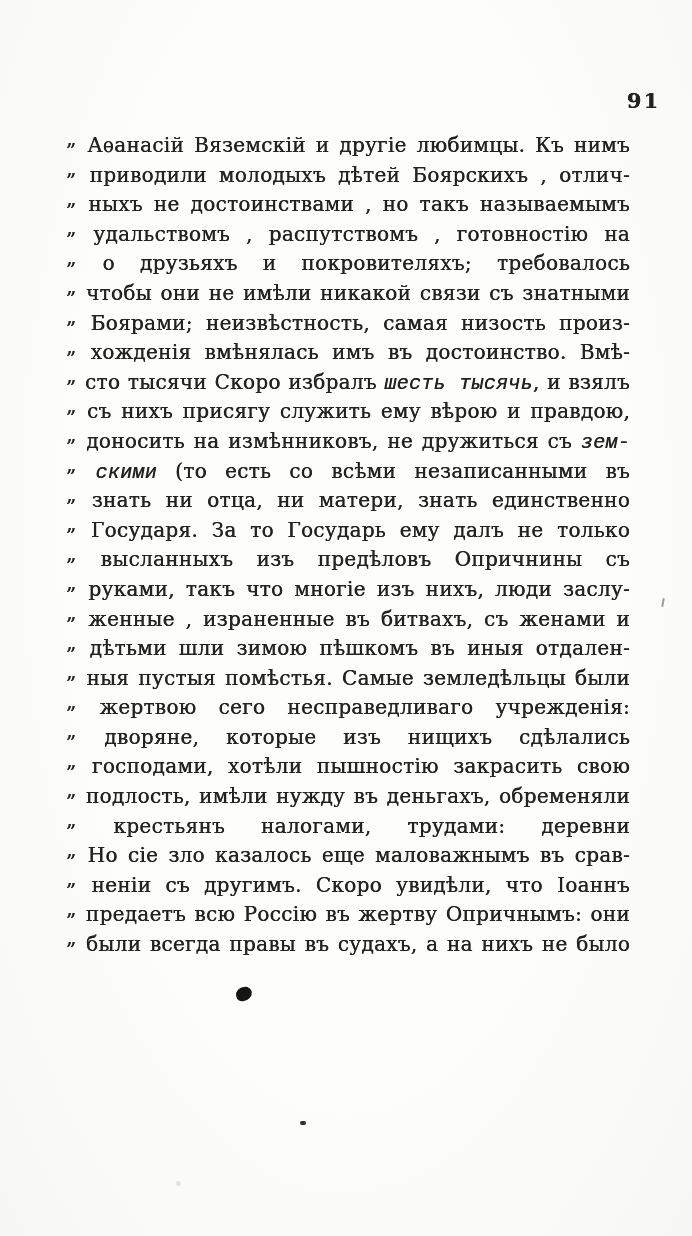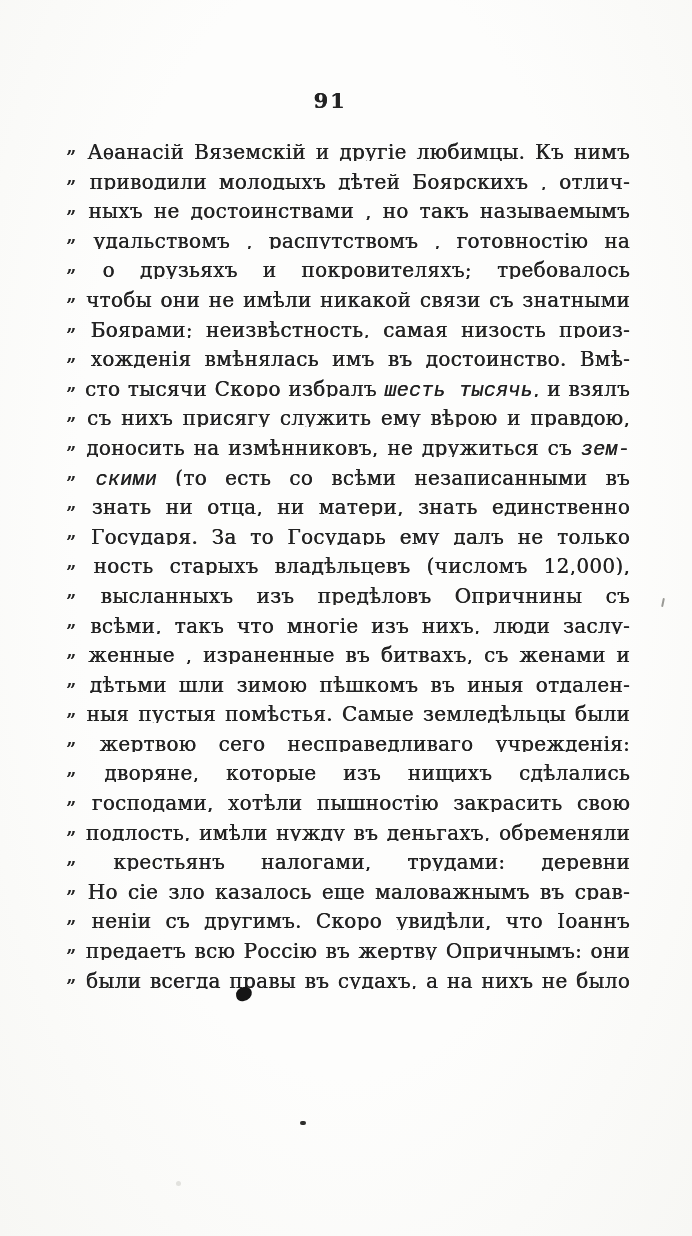--- a/index.html
+++ b/index.html
@@ -7,33 +7,33 @@
     width: 692px; height: 1236px;
     position: relative;
     overflow: hidden;
     background: radial-gradient(ellipse at 50% 42%, #fdfdfc 55%, #f7f7f4 100%);
     font-family: "DejaVu Serif", "Liberation Serif", serif;
     color: #232323;
   }
   .page-number {
     position: absolute;
     top: 88px; left: 0; width: 660px;
-    text-align: center;
+    text-align: right;
     font-size: 21px;
     font-weight: bold;
     letter-spacing: 2px;
     text-shadow: 0.3px 0 currentColor;
   }
   .text-block {
     position: absolute;
     left: 66px; top: 131px; width: 564px;
   }
   .line {
     height: 29.6px;
-    line-height: 42px;
+    line-height: 29px;
     font-size: 20px;
     letter-spacing: 0.3px;
     text-align: justify;
     text-align-last: justify;
     -moz-text-align-last: justify;
     overflow: hidden;
     white-space: normal;
     text-shadow: 0.35px 0 currentColor;
   }
   .q {
@@ -88,23 +88,22 @@
     <div class="line"><span class="q">„</span> <span>о друзьяхъ и покровителяхъ; требовалось именно,</span></div>
     <div class="line"><span class="q">„</span> <span>чтобы они не имѣли никакой связи съ знатными</span></div>
     <div class="line"><span class="q">„</span> <span>Боярами; неизвѣстность, самая низость произ-</span></div>
     <div class="line"><span class="q">„</span> <span>хожденія вмѣнялась имъ въ достоинство. Вмѣ-</span></div>
     <div class="line"><span class="q">„</span> <span>сто тысячи Скоро избралъ </span><span class="it">шесть тысячь</span><span>, и взялъ</span></div>
     <div class="line"><span class="q">„</span> <span>съ нихъ присягу служить ему вѣрою и правдою,</span></div>
     <div class="line"><span class="q">„</span> <span>доносить на измѣнниковъ, не дружиться съ </span><span class="it">зем-</span></div>
     <div class="line"><span class="q">„</span> <span class="it">скими</span><span> (то есть со всѣми незаписанными въ</span></div>
     <div class="line"><span class="q">„</span> <span>знать ни отца, ни матери, знать единственно</span></div>
     <div class="line"><span class="q">„</span> <span>Государя. За то Государь ему далъ не только</span></div>
-    <div class="line"><span class="q">„</span> <span>ность старыхъ владѣльцевъ (числомъ 12,000),</span></div>
     <div class="line"><span class="q">„</span> <span>высланныхъ изъ предѣловъ Опричнины съ голыми</span></div>
-    <div class="line"><span class="q">„</span> <span>всѣми, такъ что многіе изъ нихъ, люди заслу-</span></div>
+    <div class="line"><span class="q">„</span> <span>руками, такъ что многіе изъ нихъ, люди заслу-</span></div>
     <div class="line"><span class="q">„</span> <span>женные , израненные въ битвахъ, съ женами и</span></div>
     <div class="line"><span class="q">„</span> <span>дѣтьми шли зимою пѣшкомъ въ иныя отдален-</span></div>
     <div class="line"><span class="q">„</span> <span>ныя пустыя помѣстья. Самые земледѣльцы были</span></div>
     <div class="line"><span class="q">„</span> <span>жертвою сего несправедливаго учрежденія: новые</span></div>
     <div class="line"><span class="q">„</span> <span>дворяне, которые изъ нищихъ сдѣлались большими</span></div>
     <div class="line"><span class="q">„</span> <span>господами, хотѣли пышностію закрасить свою</span></div>
     <div class="line"><span class="q">„</span> <span>подлость, имѣли нужду въ деньгахъ, обременяли</span></div>
     <div class="line"><span class="q">„</span> <span>крестьянъ налогами, трудами: деревни разорились.</span></div>
     <div class="line"><span class="q">„</span> <span>Но сіе зло казалось еще маловажнымъ въ срав-</span></div>
     <div class="line"><span class="q">„</span> <span>неніи съ другимъ. Скоро увидѣли, что Іоаннъ</span></div>

